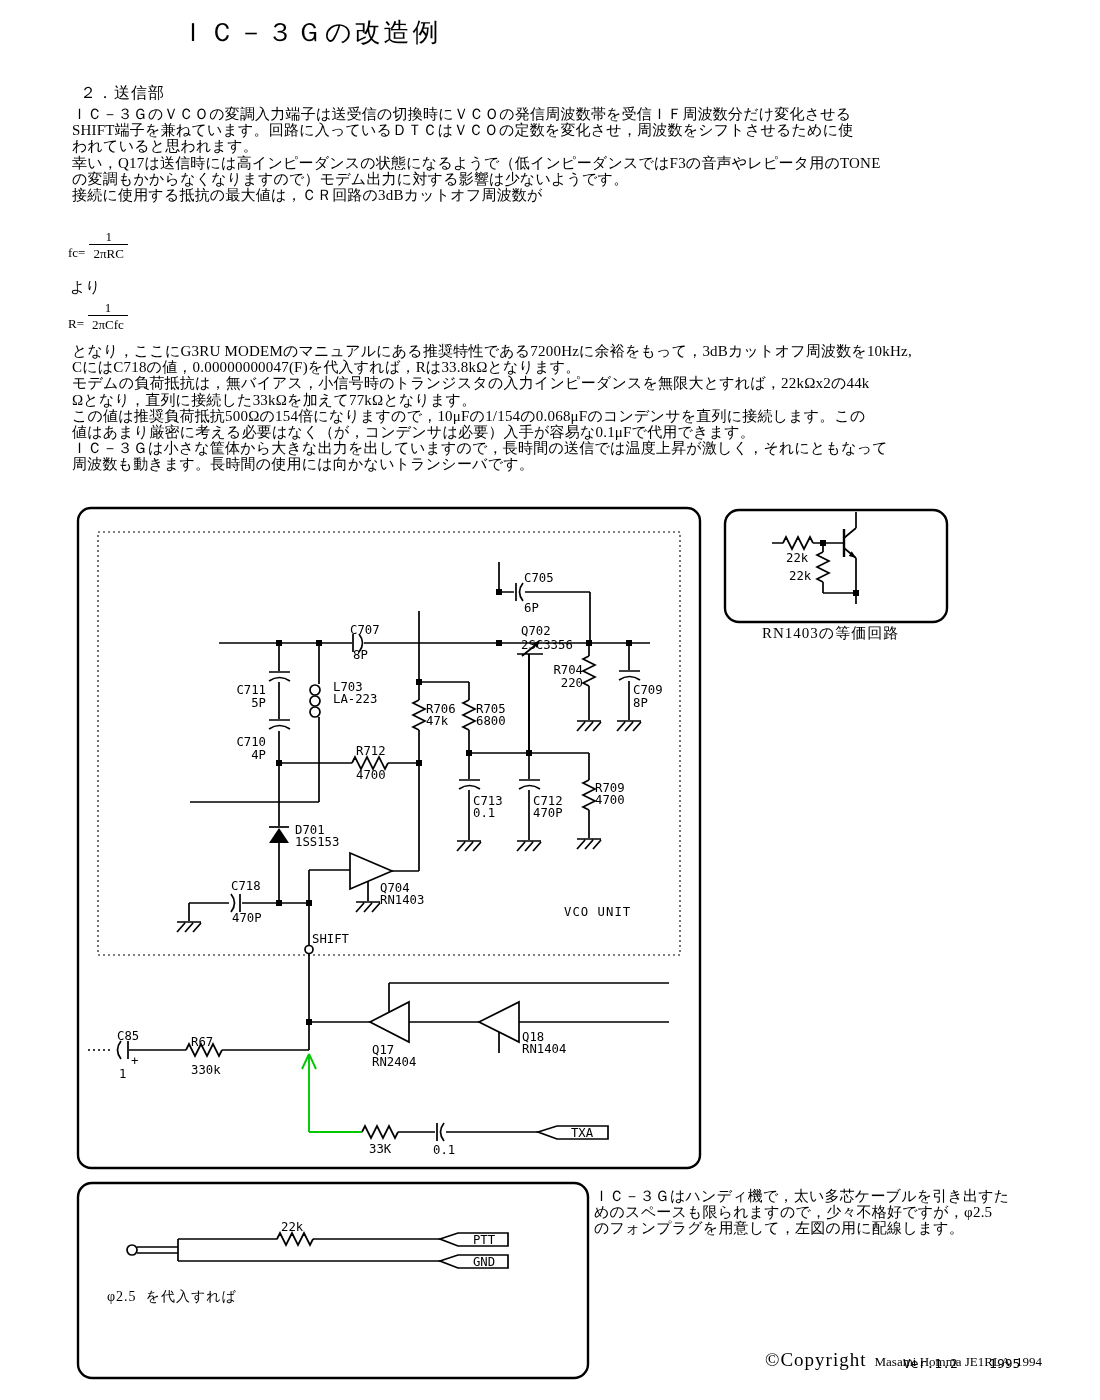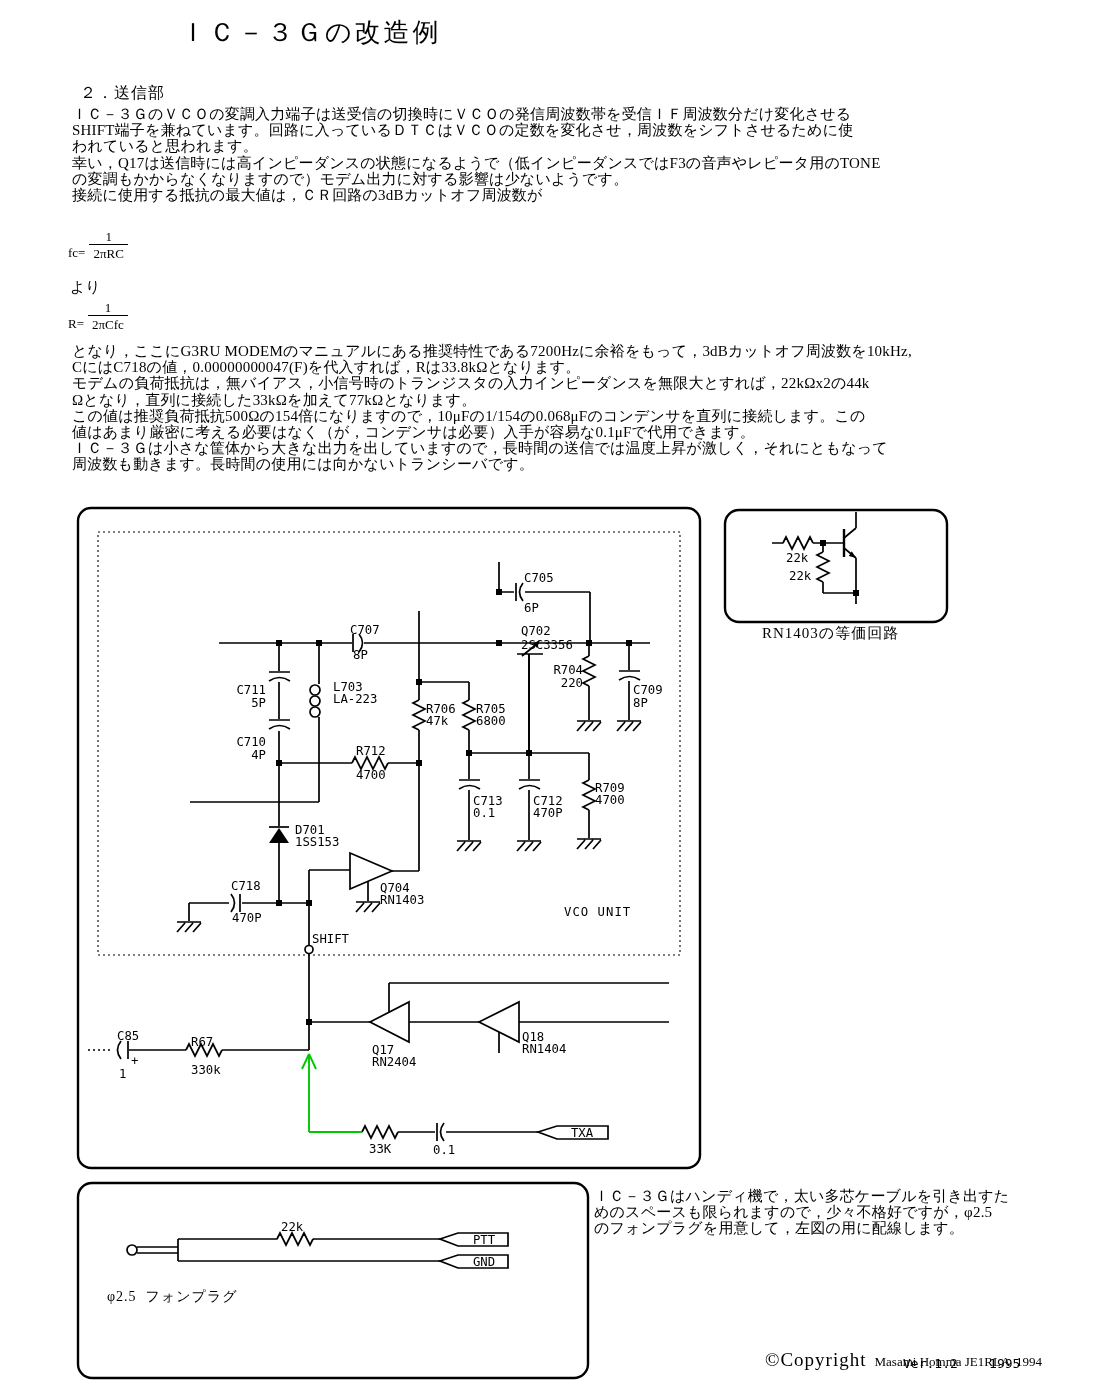--- a/index.html
+++ b/index.html
@@ -62,21 +62,21 @@
   <div>CにはC718の値，0.00000000047(F)を代入すれば，Rは33.8kΩとなります。</div>
   <div>モデムの負荷抵抗は，無バイアス，小信号時のトランジスタの入力インピーダンスを無限大とすれば，22kΩx2の44k</div>
   <div>Ωとなり，直列に接続した33kΩを加えて77kΩとなります。</div>
   <div>この値は推奨負荷抵抗500Ωの154倍になりますので，10μFの1/154の0.068μFのコンデンサを直列に接続します。この</div>
   <div>値はあまり厳密に考える必要はなく（が，コンデンサは必要）入手が容易な0.1μFで代用できます。</div>
   <div>ＩＣ－３Ｇは小さな筐体から大きな出力を出していますので，長時間の送信では温度上昇が激しく，それにともなって</div>
   <div>周波数も動きます。長時間の使用には向かないトランシーバです。</div>
 </div>
 
 <div id="equivCaption" class="abs">RN1403の等価回路</div>
-<div id="plugCaption" class="abs">φ2.5  フォンプラグ</div>
+<div id="plugCaption" class="abs">φ2.5  を代入すれば</div>
 
 <div id="note" class="para">
   <div>ＩＣ－３Ｇはハンディ機で，太い多芯ケーブルを引き出すた</div>
   <div>めのスペースも限られますので，少々不格好ですが，φ2.5</div>
   <div>のフォンプラグを用意して，左図の用に配線します。</div>
 </div>
 
 <div id="footer1" class="abs">
   <span class="cbig">©Copyright</span><span class="ccredit">Masami Homma JE1RLA  1994</span>
 </div>

